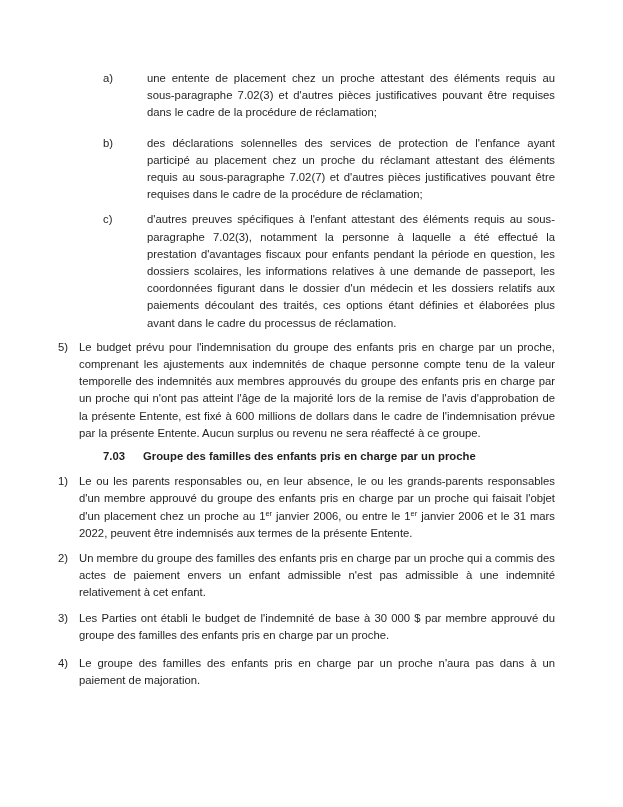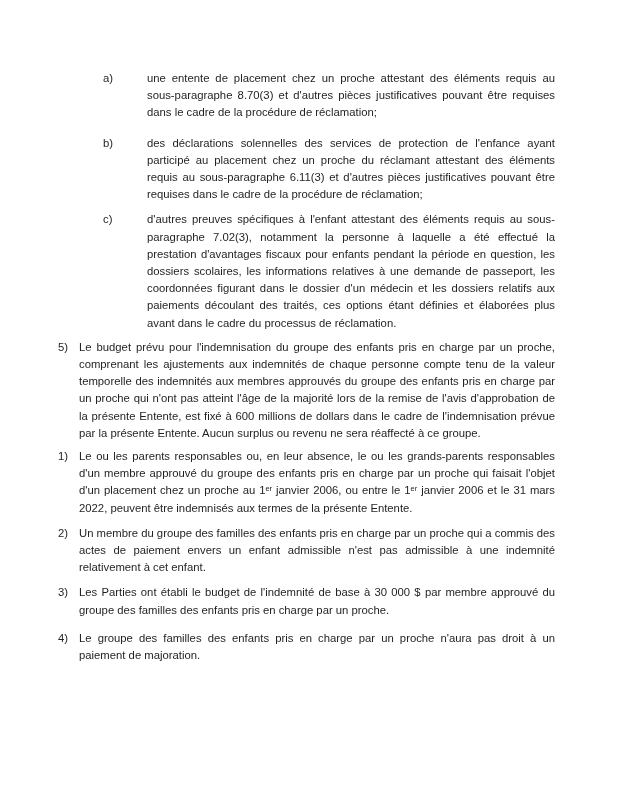--- a/index.html
+++ b/index.html
@@ -77,53 +77,57 @@
     color: #2a2a2a;
   }
 </style>
 </head>
 <body>
 
 <div class="page">
 
   <section class="letter-item mb-a">
     <div class="item-label">a)</div>
-    <div class="item-text">une entente de placement chez un proche attestant des éléments requis au sous-paragraphe 8.70(3) et d'autres pièces justificatives pouvant être requises dans le cadre de la procédure de réclamation;</div>
+    <div class="item-text">une entente de placement chez un proche attestant des éléments requis au sous-paragraphe 7.02(3) et d'autres pièces justificatives pouvant être requises dans le cadre de la procédure de réclamation;</div>
   </section>
 
   <section class="letter-item mb-b">
     <div class="item-label">b)</div>
-    <div class="item-text">des déclarations solennelles des services de protection de l'enfance ayant participé au placement chez un proche du réclamant attestant des éléments requis au sous-paragraphe 6.11(3) et d'autres pièces justificatives pouvant être requises dans le cadre de la procédure de réclamation;</div>
+    <div class="item-text">des déclarations solennelles des services de protection de l'enfance ayant participé au placement chez un proche du réclamant attestant des éléments requis au sous-paragraphe 7.02(7) et d'autres pièces justificatives pouvant être requises dans le cadre de la procédure de réclamation;</div>
   </section>
 
   <section class="letter-item mb-c">
     <div class="item-label">c)</div>
     <div class="item-text">d'autres preuves spécifiques à l'enfant attestant des éléments requis au sous-paragraphe 7.02(3), notamment la personne à laquelle a été effectué la prestation d'avantages fiscaux pour enfants pendant la période en question, les dossiers scolaires, les informations relatives à une demande de passeport, les coordonnées figurant dans le dossier d'un médecin et les dossiers relatifs aux paiements découlant des traités, ces options étant définies et élaborées plus avant dans le cadre du processus de réclamation.</div>
   </section>
 
   <section class="num-item mb-5">
     <div class="item-label">5)</div>
     <div class="item-text">Le budget prévu pour l'indemnisation du groupe des enfants pris en charge par un proche, comprenant les ajustements aux indemnités de chaque personne compte tenu de la valeur temporelle des indemnités aux membres approuvés du groupe des enfants pris en charge par un proche qui n'ont pas atteint l'âge de la majorité lors de la remise de l'avis d'approbation de la présente Entente, est fixé à 600 millions de dollars dans le cadre de l'indemnisation prévue par la présente Entente. Aucun surplus ou revenu ne sera réaffecté à ce groupe.</div>
   </section>
 
+  <div class="section-heading">
+    <span class="heading-number">7.03</span>
+    <span class="heading-title">Groupe des familles des enfants pris en charge par un proche</span>
+  </div>
 
   <section class="num-item mb-std">
     <div class="item-label">1)</div>
     <div class="item-text"><span>Le ou les parents responsables ou, en leur absence, le ou les grands-parents responsables d'un membre approuvé du groupe des enfants pris en charge par un proche qui faisait l'objet d'un placement chez un proche au 1</span><sup>er</sup><span> janvier 2006, ou entre le 1</span><sup>er</sup><span> janvier 2006 et le 31 mars 2022, peuvent être indemnisés aux termes de la présente Entente.</span></div>
   </section>
 
   <section class="num-item mb-std">
     <div class="item-label">2)</div>
     <div class="item-text">Un membre du groupe des familles des enfants pris en charge par un proche qui a commis des actes de paiement envers un enfant admissible n'est pas admissible à une indemnité relativement à cet enfant.</div>
   </section>
 
   <section class="num-item mb-3">
     <div class="item-label">3)</div>
     <div class="item-text">Les Parties ont établi le budget de l'indemnité de base à 30 000 $ par membre approuvé du groupe des familles des enfants pris en charge par un proche.</div>
   </section>
 
   <section class="num-item">
     <div class="item-label">4)</div>
-    <div class="item-text">Le groupe des familles des enfants pris en charge par un proche n'aura pas droit à un paiement de majoration.</div>
+    <div class="item-text">Le groupe des familles des enfants pris en charge par un proche n'aura pas dans à un paiement de majoration.</div>
   </section>
 
 
 </div>
 
 </body></html>

